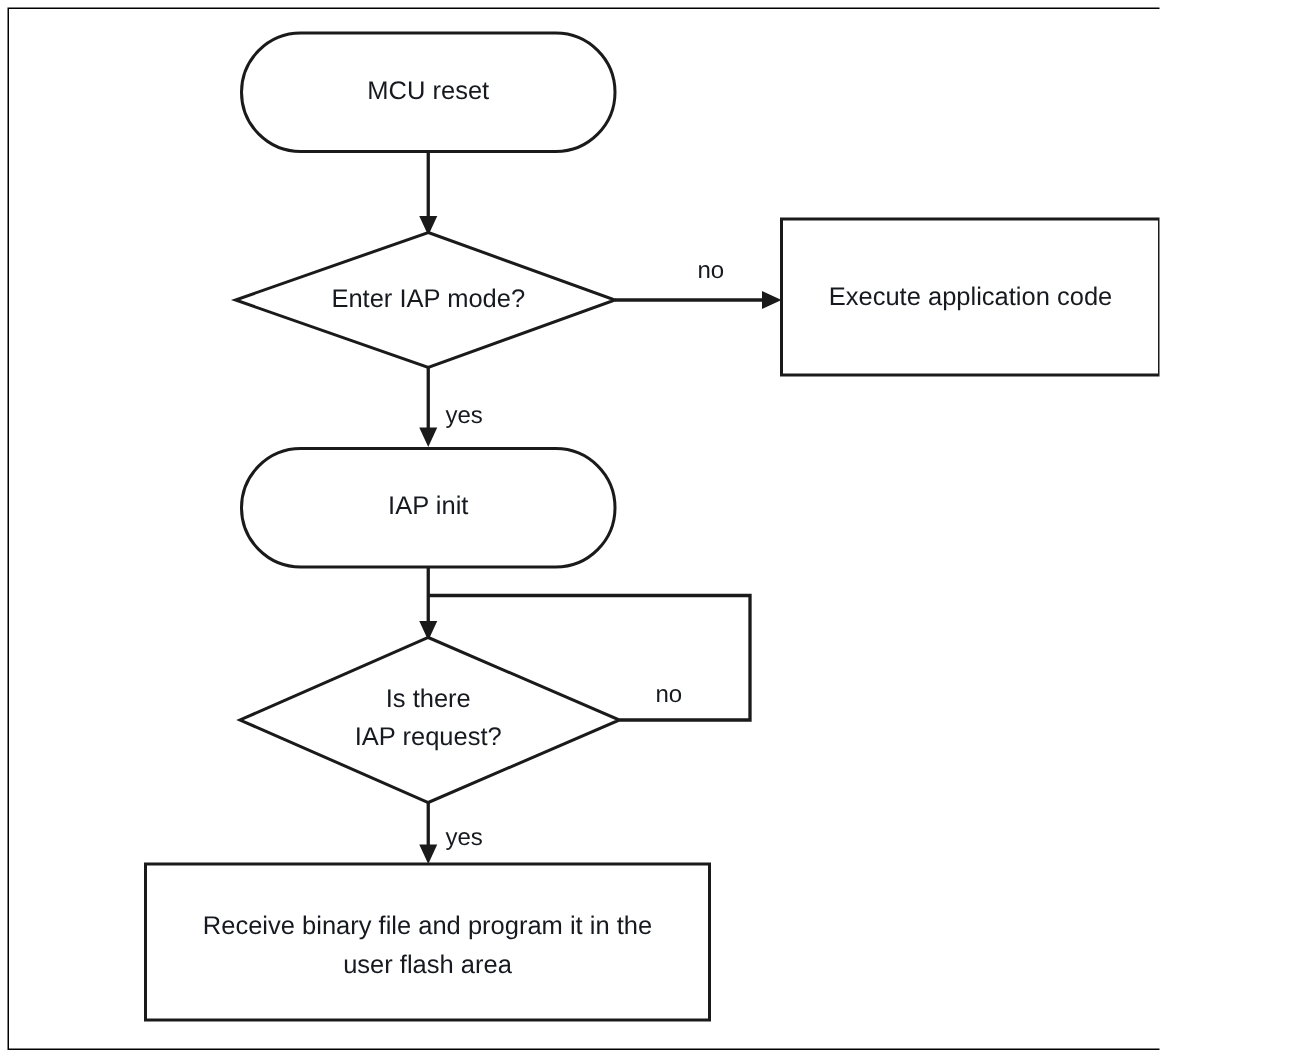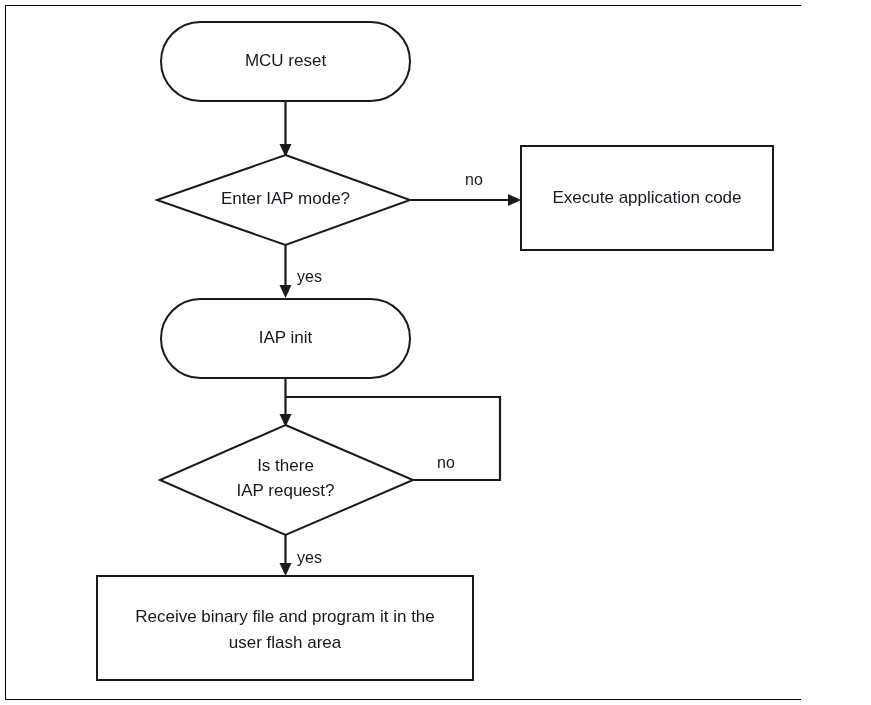--- a/index.html
+++ b/index.html
@@ -9,21 +9,20 @@
   }
   body {
     font-family: "Liberation Sans", sans-serif;
   }
   #page {
     position: relative;
     width: 773px;
     height: 705px;
     background: #ffffff;
     overflow: hidden;
-    padding-left: 28px;
   }
   #page-border {
     position: absolute;
     left: 5px;
     top: 5px;
     width: 859px;
     height: 695px;
     border: 1px solid #000000;
     box-sizing: border-box;
     pointer-events: none;

